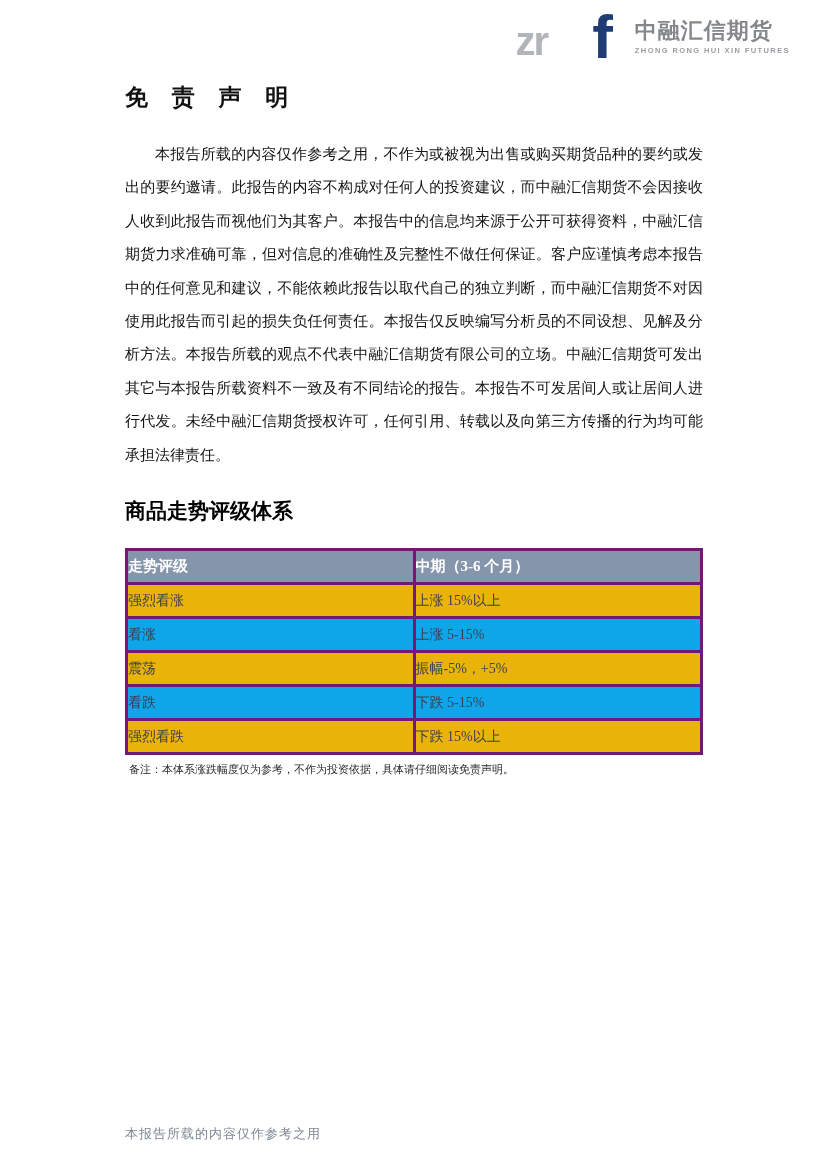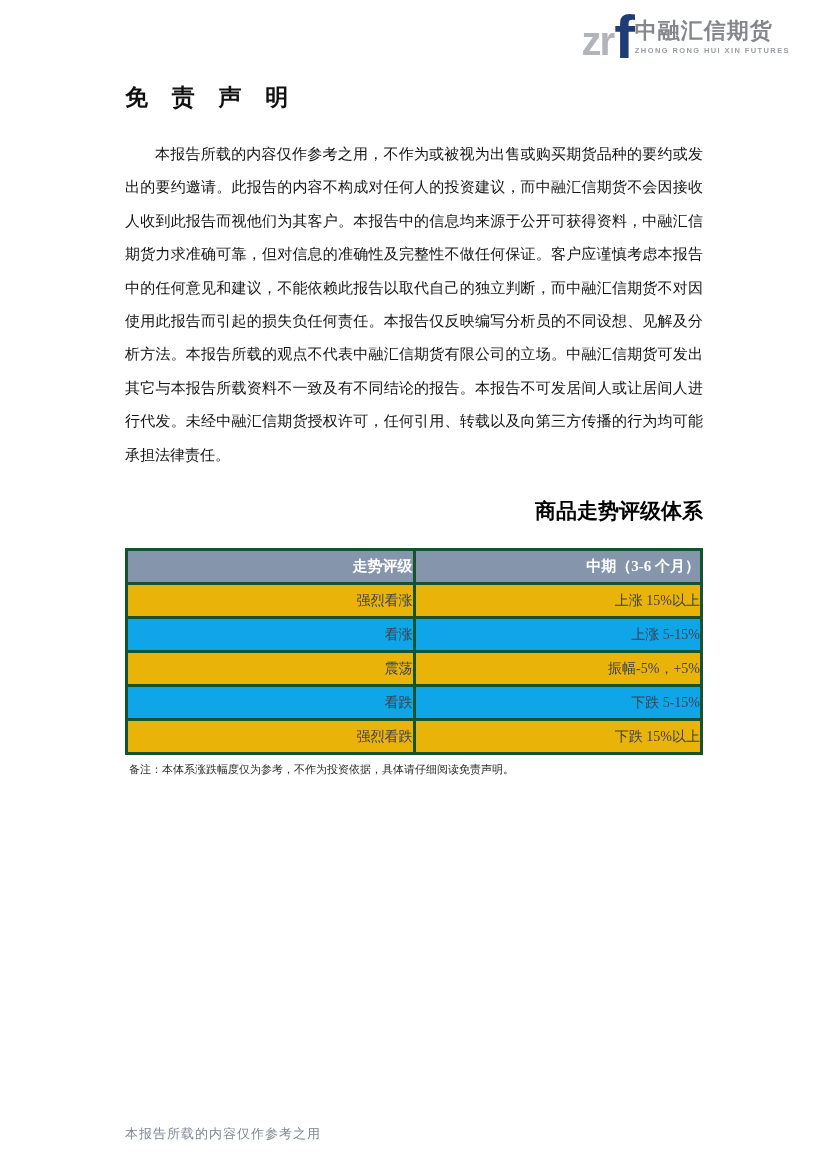--- a/index.html
+++ b/index.html
@@ -20,21 +20,22 @@
     right: 36px;
     display: flex;
     align-items: center;
   }
   .logo-mark {
     font-family: "Liberation Sans", "DejaVu Sans", sans-serif;
     font-weight: bold;
     display: flex;
     align-items: flex-end;
     line-height: 1;
-    margin-right: 0;
+    margin-right: 22px;
+    gap: 44px;
   }
   .logo-zr {
     font-size: 40px;
     color: #b1b4b9;
     letter-spacing: -2px;
     line-height: 0.8;
     transform: translateY(-4px);
   }
   .logo-f {
     font-size: 62px;
@@ -78,37 +79,37 @@
   .disclaimer-text {
     margin-top: 25px;
     font-size: 15px;
     line-height: 33.4px;
     text-align: justify;
     text-indent: 2em;
     color: #141414;
   }
   .section-heading {
     margin-top: 25px;
-    text-align: right;
+    text-align: left;
     font-size: 21px;
     font-weight: bold;
     color: #000;
   }
 
   
   .rating-table {
     margin-top: 23px;
     width: 100%;
     border-collapse: collapse;
     table-layout: fixed;
     font-size: 14px;
   }
   .rating-table th, .rating-table td {
-    border: 3px solid #14532d;
-    text-align: right;
+    border: 3px solid #701a75;
+    text-align: left;
     height: 34px;
     vertical-align: middle;
   }
   .rating-table th {
     background: #8595ac;
     color: #ffffff;
     font-weight: bold;
     font-size: 15px;
   }
   .rating-table td { color: #3c4350; }

